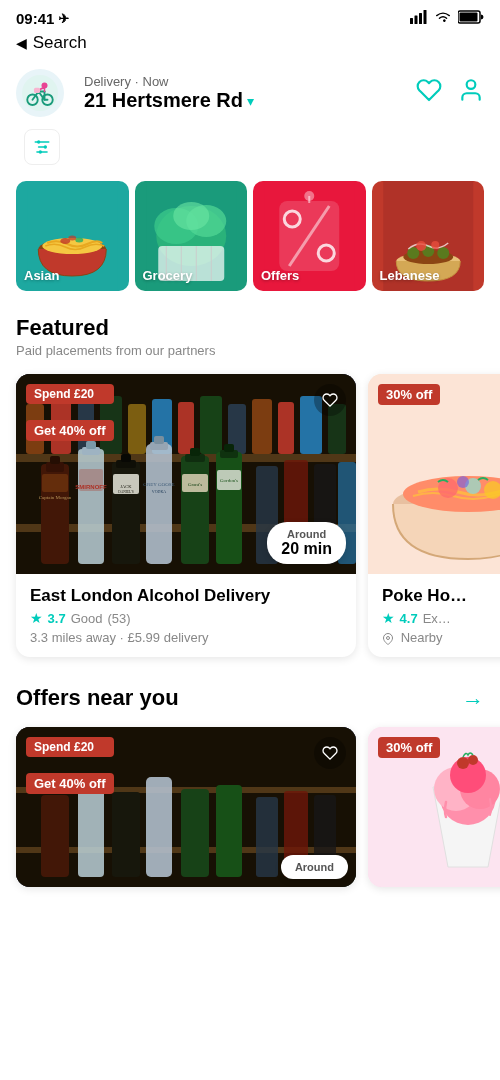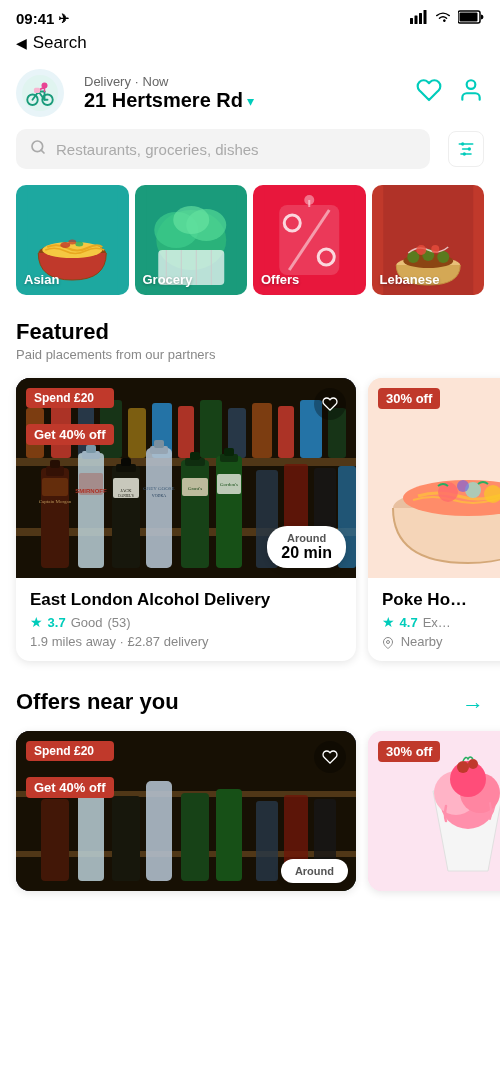--- a/index.html
+++ b/index.html
@@ -361,29 +361,20 @@
       <svg width="26" height="26" viewBox="0 0 24 24" fill="none" stroke="#00ccbb" stroke-width="2" stroke-linecap="round" stroke-linejoin="round">
         <path d="M20 21v-2a4 4 0 0 0-4-4H8a4 4 0 0 0-4 4v2"></path>
         <circle cx="12" cy="7" r="4"></circle>
       </svg>
     </span>
   </div>
 </div>
 
 <div class="search-bar-wrap">
   <div class="search-row">
-    <div class="search-bar" style="flex:1;">
-      <span class="search-icon-inner">
-        <svg width="16" height="16" viewBox="0 0 24 24" fill="none" stroke="#aaa" stroke-width="2.5" stroke-linecap="round">
-          <circle cx="11" cy="11" r="8"></circle>
-          <line x1="21" y1="21" x2="16.65" y2="16.65"></line>
-        </svg>
-      </span>
-      <span class="search-input-fake">Restaurants, groceries, dishes</span>
-    </div>
     <div class="filter-icon-wrap">
       <svg width="20" height="20" viewBox="0 0 24 24" fill="none" stroke="#00ccbb" stroke-width="2" stroke-linecap="round">
         <line x1="4" y1="6" x2="20" y2="6"></line>
         <line x1="8" y1="12" x2="16" y2="12"></line>
         <line x1="6" y1="18" x2="18" y2="18"></line>
         <circle cx="8" cy="6" r="2" fill="#00ccbb" stroke="none"></circle>
         <circle cx="16" cy="12" r="2" fill="#00ccbb" stroke="none"></circle>
         <circle cx="10" cy="18" r="2" fill="#00ccbb" stroke="none"></circle>
       </svg>
     </div>
@@ -573,21 +564,21 @@
     </div>
 
     <div class="card-info">
       <div class="card-name">East London Alcohol Delivery</div>
       <div class="card-rating">
         <span class="star">★</span>
         <span class="rating-score">3.7</span>
         <span class="rating-label">Good</span>
         <span class="rating-count">(53)</span>
       </div>
-      <div class="card-meta">1.9 miles away · £2.87 delivery</div>
+      <div class="card-meta">3.3 miles away · £5.99 delivery</div>
     </div>
   </div>
 
   <div class="restaurant-card second-card">
     <div class="card-image-wrap">
       <div class="poke-bg">
         <svg viewBox="0 0 200 200" width="100%" height="100%">
           <rect width="200" height="200" fill="#fce4d6"></rect>
 
           <ellipse cx="100" cy="130" rx="75" ry="20" fill="#e8c0a0"></ellipse>

